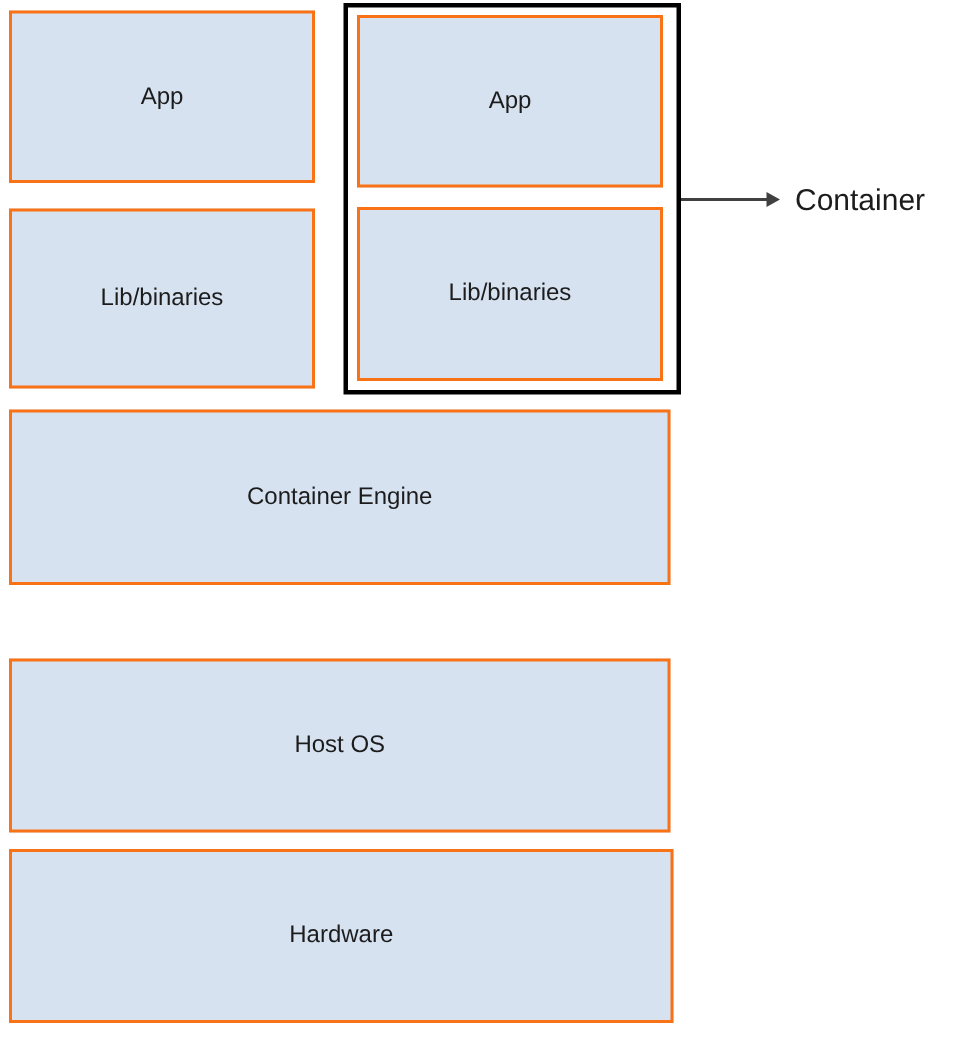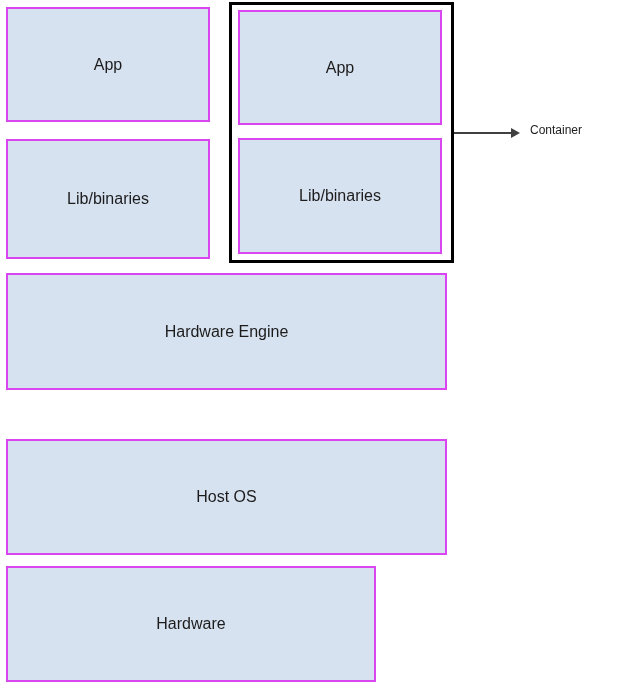--- a/index.html
+++ b/index.html
@@ -12,21 +12,21 @@
     width: 644px;
     height: 692px;
     background: #ffffff;
     font-family: "Liberation Sans", sans-serif;
     overflow: hidden;
   }
   .box {
     position: absolute;
     box-sizing: border-box;
     background: #d7e2f1;
-    border: 2px solid #d946ef;
+    border: 2px solid #f97316;
     display: flex;
     align-items: center;
     justify-content: center;
     font-size: 16px;
     color: #1c1c1c;
     text-align: center;
   }
   .container-group {
     position: absolute;
     box-sizing: border-box;
@@ -37,21 +37,21 @@
     border: 3px solid #000000;
     background: #ffffff;
   }
   .host-app   { left: 6px;  top: 7px;   width: 204px; height: 115px; }
   .host-lib   { left: 6px;  top: 139px; width: 204px; height: 120px; }
   
   .cont-app   { left: 6px;  top: 5px;   width: 204px; height: 115px; }
   .cont-lib   { left: 6px;  top: 133px; width: 204px; height: 116px; }
   .layer-engine   { left: 6px; top: 273px; width: 441px; height: 117px; }
   .layer-hostos   { left: 6px; top: 439px; width: 441px; height: 116px; }
-  .layer-hardware { left: 6px; top: 566px; width: 370px; height: 116px; }
+  .layer-hardware { left: 6px; top: 566px; width: 443px; height: 116px; }
   .arrow-line {
     position: absolute;
     left: 454px;
     top: 132px;
     width: 59px;
     height: 2px;
     background: #404040;
   }
   .arrow-head {
     position: absolute;
@@ -60,21 +60,21 @@
     width: 0;
     height: 0;
     border-top: 5px solid transparent;
     border-bottom: 5px solid transparent;
     border-left: 9px solid #404040;
   }
   .callout-label {
     position: absolute;
     left: 530px;
     top: 123px;
-    font-size: 12px;
+    font-size: 20px;
     color: #1c1c1c;
     white-space: nowrap;
   }
 </style>
 </head>
 <body>
 
 <div class="canvas">
 
   <div class="box host-app">
@@ -91,21 +91,21 @@
     <div class="box cont-lib">
       <span>Lib/binaries</span>
     </div>
   </div>
 
   <div class="arrow-line"></div>
   <div class="arrow-head"></div>
   <div class="callout-label">Container</div>
 
   <div class="box layer-engine">
-    <span>Hardware Engine</span>
+    <span>Container Engine</span>
   </div>
   <div class="box layer-hostos">
     <span>Host OS</span>
   </div>
   <div class="box layer-hardware">
     <span>Hardware</span>
   </div>
 
 </div>
 

